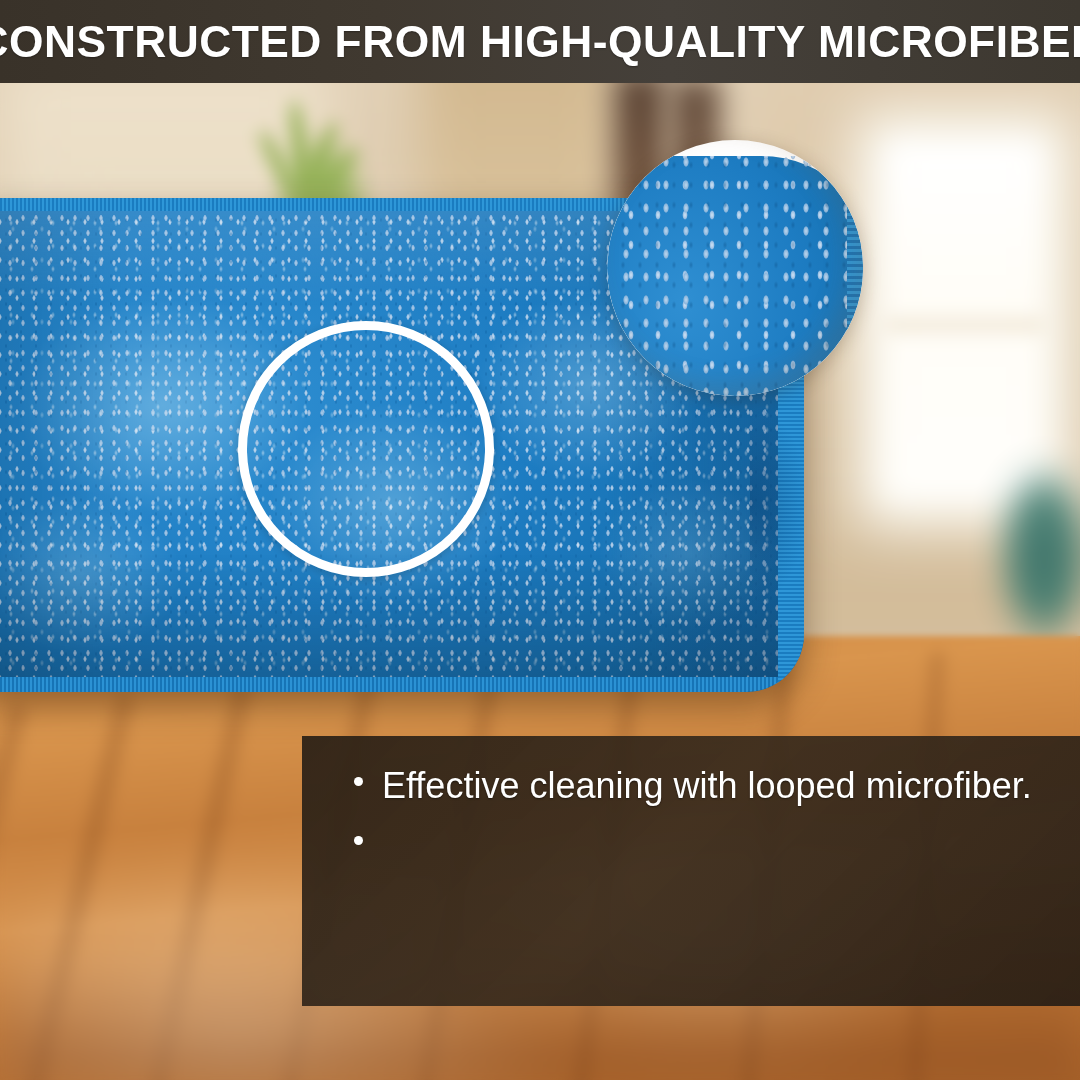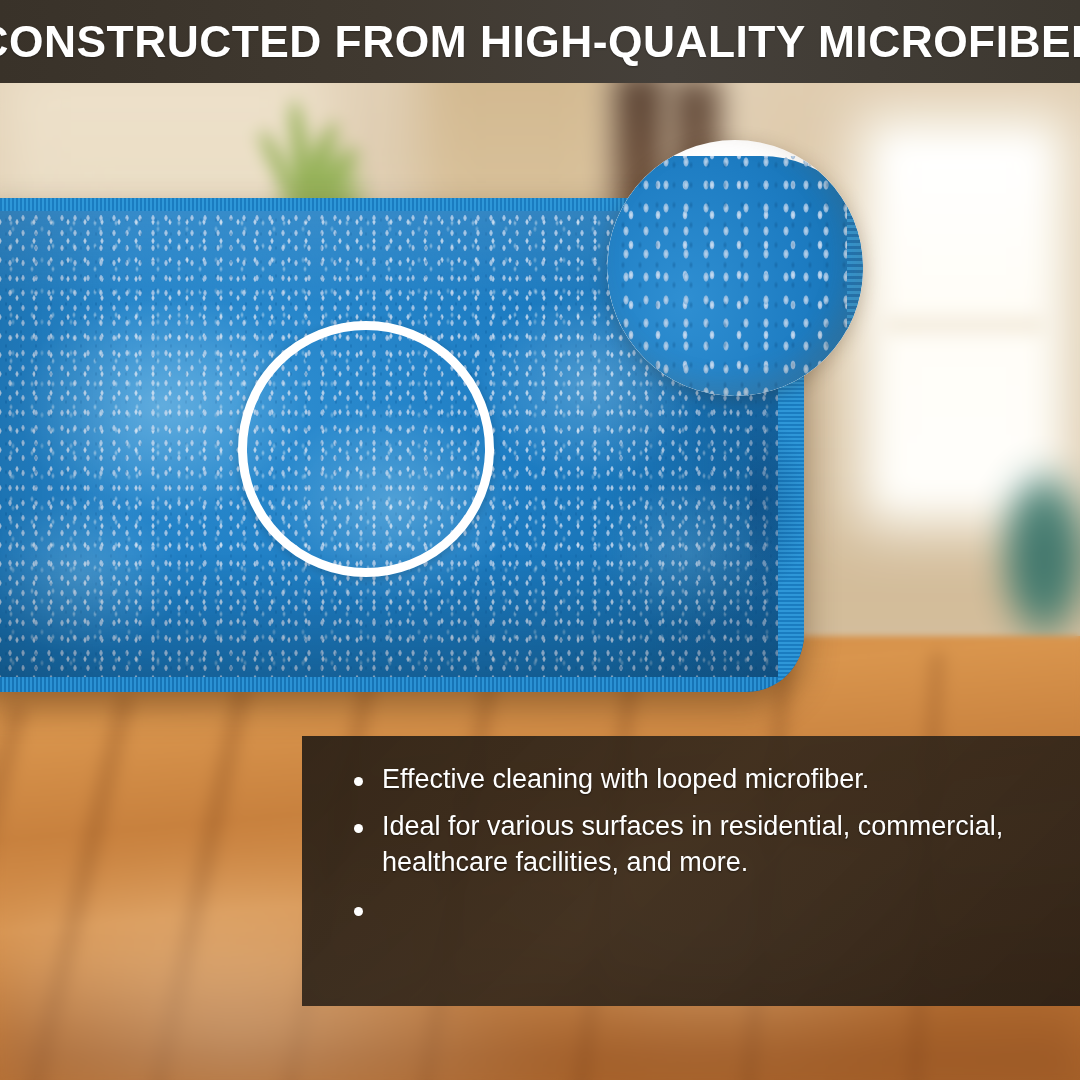--- a/index.html
+++ b/index.html
@@ -137,21 +137,21 @@
       display:flex;align-items:center;justify-content:center;}
   .header-title{color:#fff;font-family:"Liberation Sans",sans-serif;
       font-weight:bold;font-size:45px;letter-spacing:.5px;white-space:nowrap;
       transform:scaleX(.985);text-shadow:0 1px 2px rgba(0,0,0,.35);}
 
   
   .bullets{position:absolute;left:302px;top:736px;width:778px;height:270px;
       background:linear-gradient(135deg,rgba(42,32,22,.93) 0%,rgba(52,40,28,.90) 45%,rgba(40,30,21,.93) 100%);
       box-sizing:border-box;padding:26px 30px 20px 52px;}
   .bullets ul{list-style:none;margin:0;padding:0;}
-  .bullets li{position:relative;color:#fff;font-size:27px;line-height:1.33;
+  .bullets li{position:relative;color:#fff;font-size:36px;line-height:1.33;
       margin-bottom:11px;padding-left:28px;
       font-family:"Liberation Sans",sans-serif;
       text-shadow:0 1px 2px rgba(0,0,0,.5);}
   .bullets li .dot{position:absolute;left:0;top:15px;width:9px;height:9px;
       background:#fff;border-radius:50%;}
 </style>
 </head>
 <body>
 
 <div id="stage">
@@ -220,21 +220,17 @@
   </div>
 
   <div class="bullets">
     <ul>
       <li>
         <span class="dot"></span>
         <span>Effective cleaning with looped microfiber.</span>
       </li>
       <li>
         <span class="dot"></span>
-        <span>Ideal for various surfaces in residential, commercial, healthcare facilities, and more.</span>
-      </li>
-      <li>
-        <span class="dot"></span>
       </li>
     </ul>
   </div>
 
 </div>
 
 </body></html>

